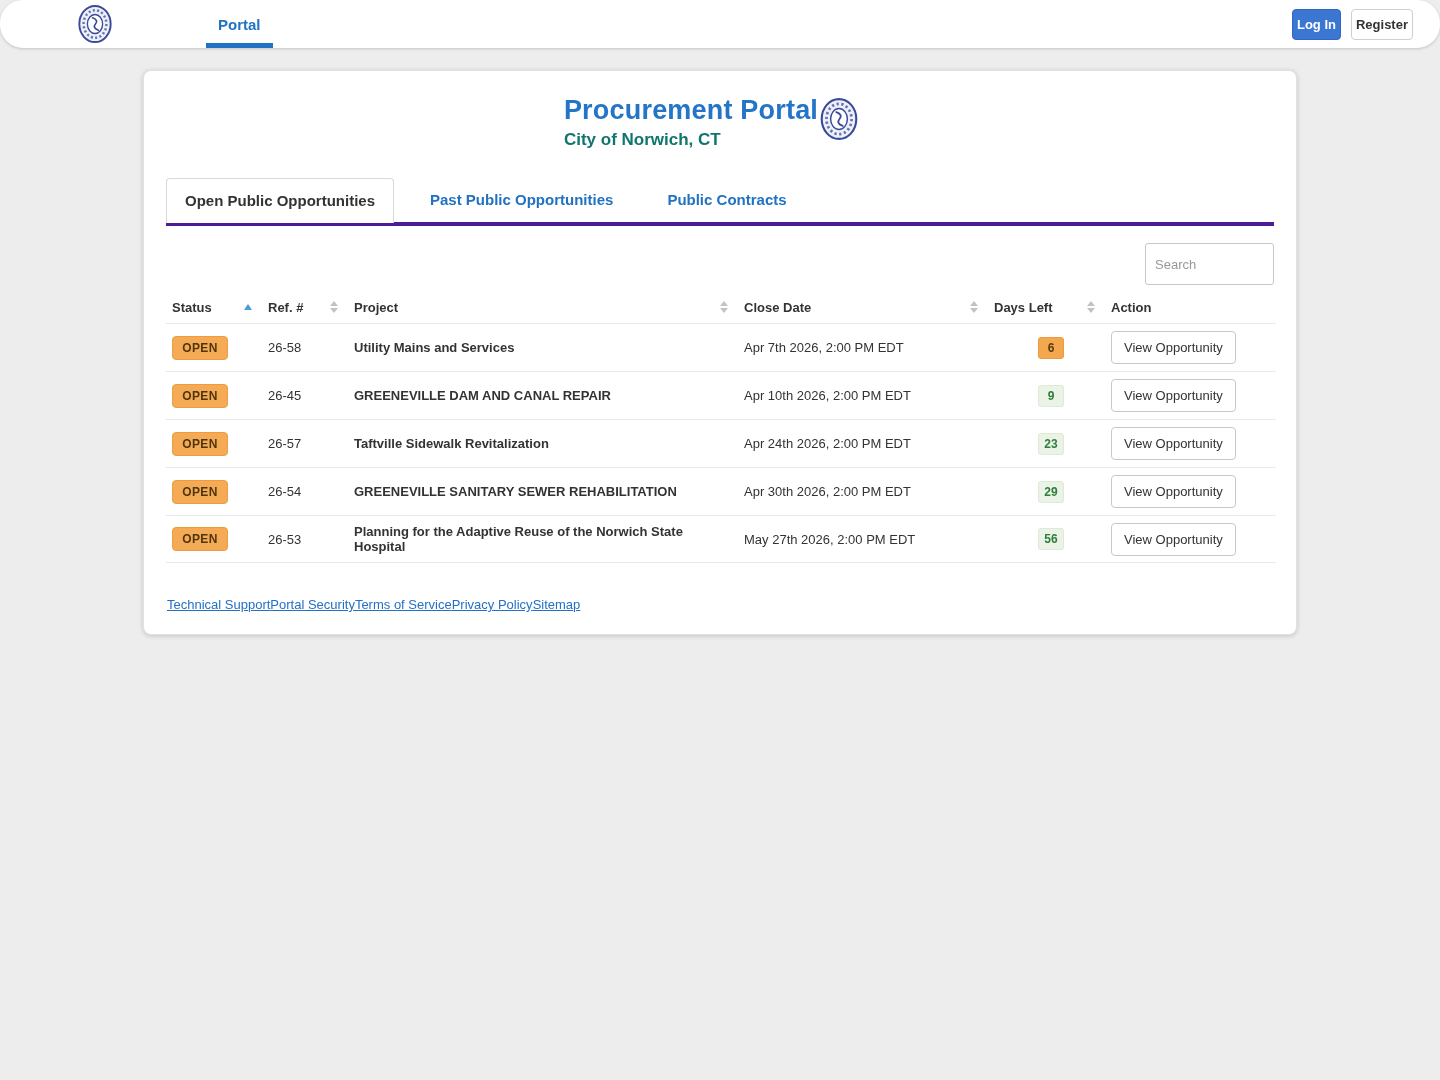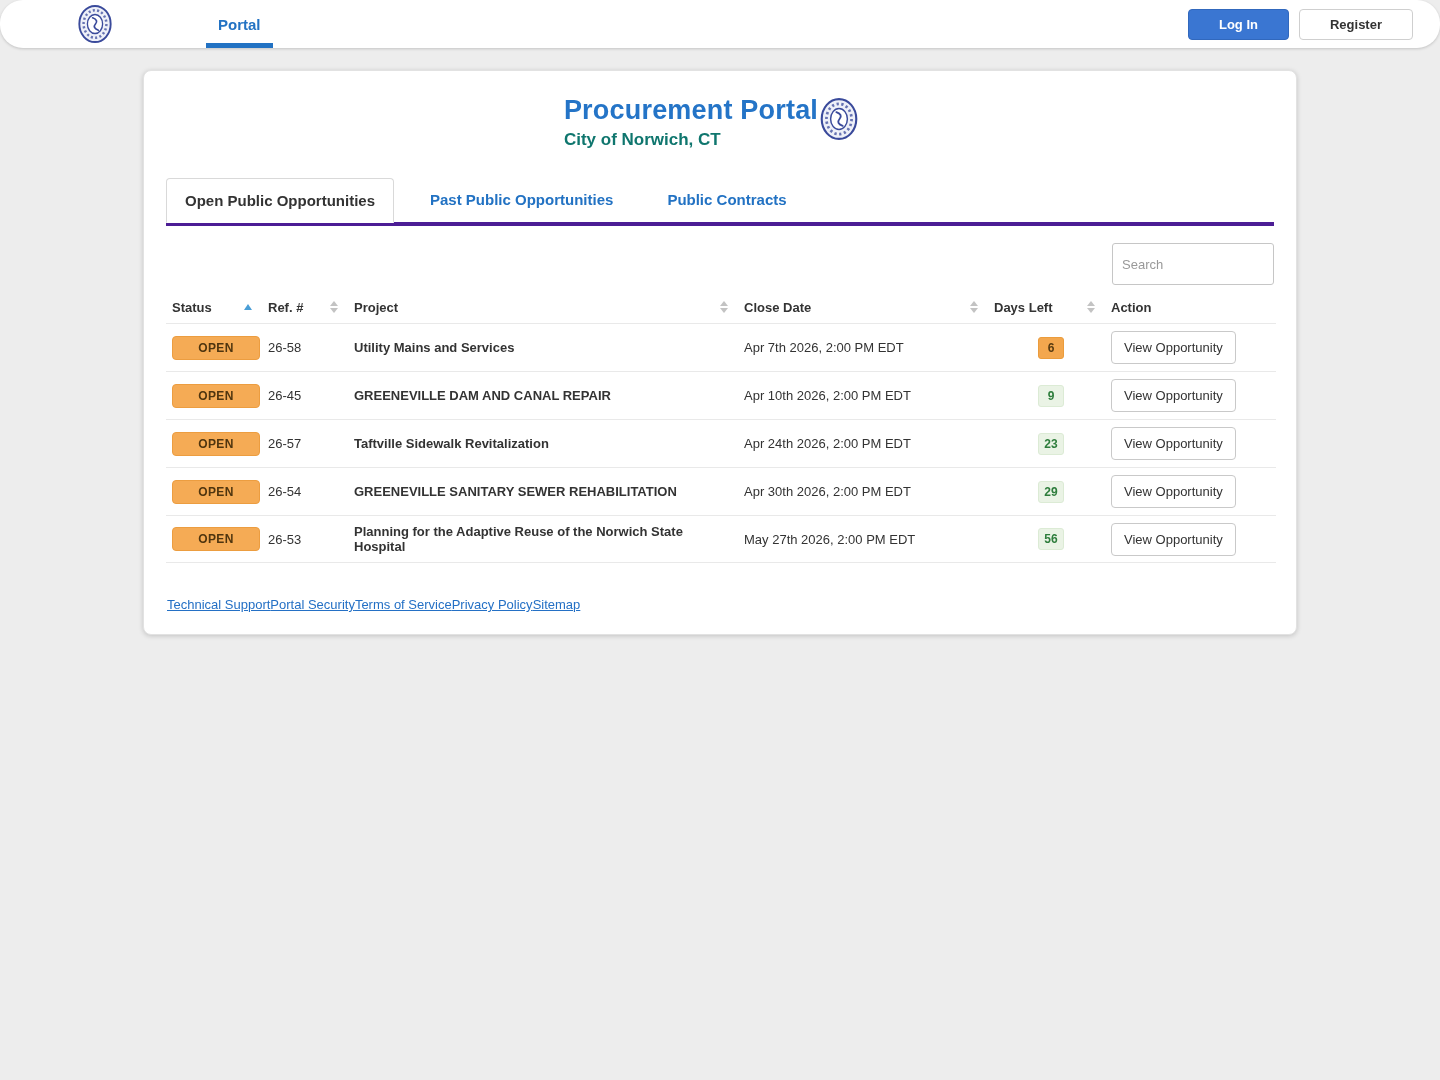--- a/index.html
+++ b/index.html
@@ -43,21 +43,21 @@
     left: 0; right: 0; bottom: 0;
     height: 5px;
     background: #2272c3;
   }
   .nav-spacer { flex: 1; }
   .btn {
     font-family: "Liberation Sans", sans-serif;
     font-size: 13px;
     font-weight: bold;
     border-radius: 4px;
-    padding: 7px 30px;
+    padding: 7px 4px;
     cursor: pointer;
   }
   .btn-primary {
     background: #3a76d2;
     border: 1px solid #3168bd;
     color: #fff;
   }
   .btn-default {
     background: #fff;
     border: 1px solid #cfcfcf;
@@ -110,21 +110,21 @@
     background: #fff;
     border: 1px solid #d9d9d9;
     border-bottom: 1px solid #fff;
     border-radius: 4px 4px 0 0;
   }
   .tab + .tab { margin-left: 18px; }
 
   
   .search-row { display: flex; justify-content: flex-end; margin-top: 17px; }
   .search-input {
-    width: 162px;
+    width: 129px;
     height: 28px;
     border: 1px solid #c6c6c6;
     border-radius: 3px;
     padding: 20px 9px;
     font-size: 13px;
     font-family: "Liberation Sans", sans-serif;
     color: #333;
   }
   .search-input::placeholder { color: #999; }
 
@@ -166,21 +166,21 @@
   .badge-open {
     display: inline-block;
     background: #f5ab55;
     border: 1px solid #ec9d40;
     color: #4f350f;
     font-size: 12px;
     font-weight: bold;
     letter-spacing: 0.4px;
     border-radius: 4px;
     padding: 4px 0;
-    width: 88px;
+    width: 56px;
     text-align: center;
   }
   .badge-days {
     display: inline-block;
     min-width: 26px;
     padding: 3px 5px;
     text-align: center;
     font-size: 12px;
     font-weight: bold;
     border-radius: 3px;

